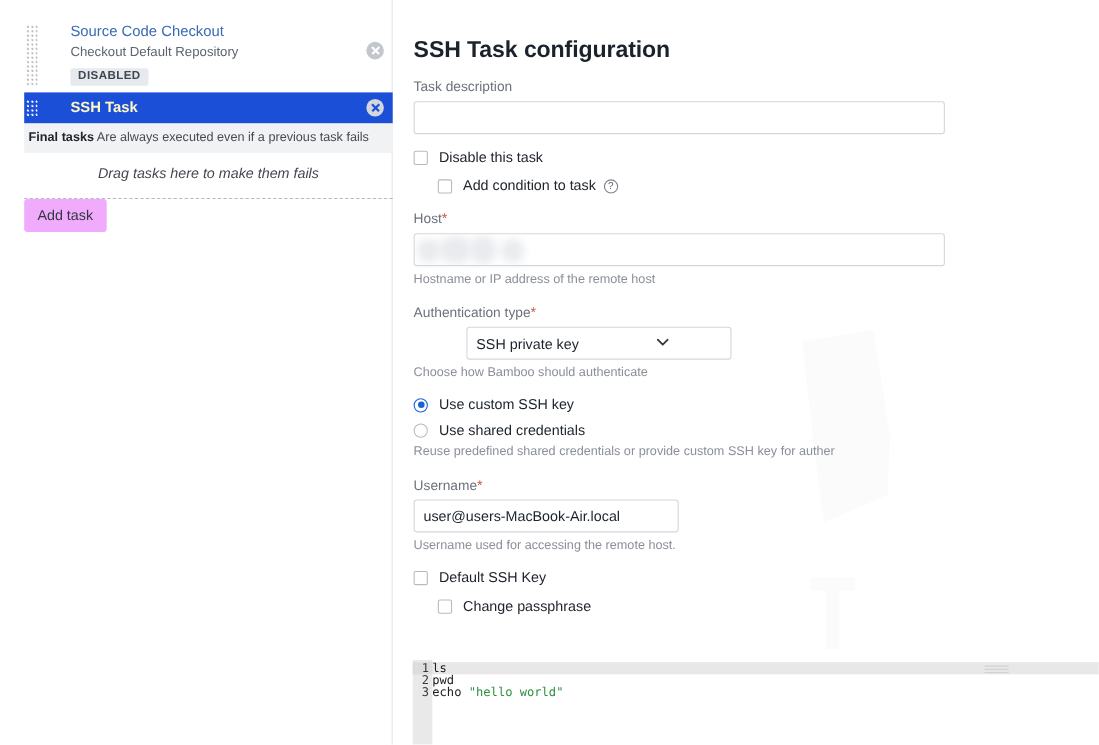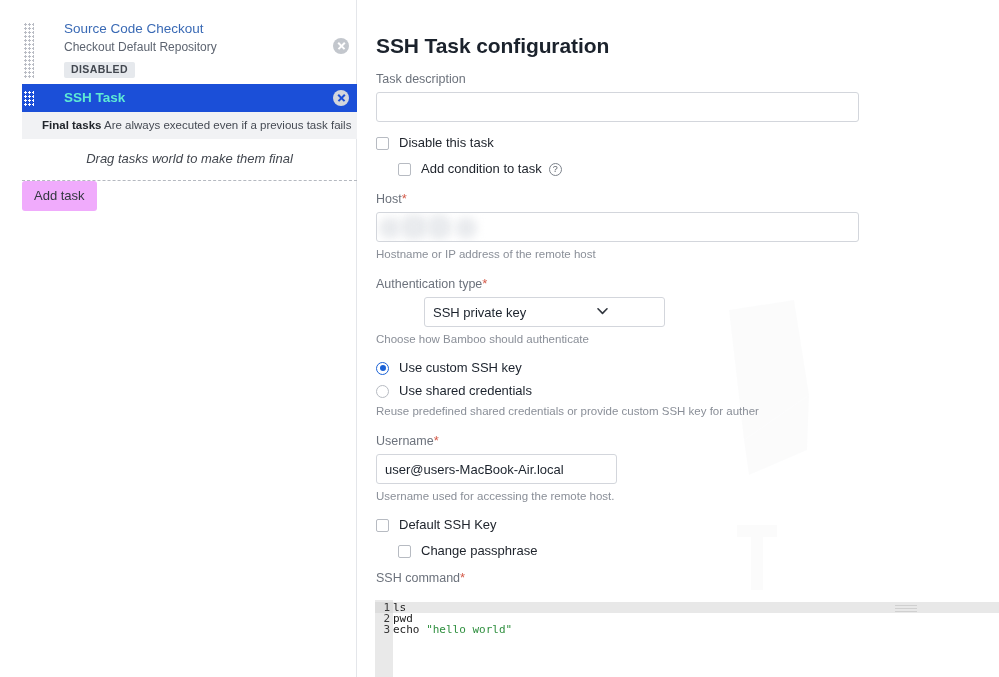--- a/index.html
+++ b/index.html
@@ -94,21 +94,21 @@
     font-size: 10.5px;
     font-weight: bold;
     letter-spacing: .4px;
     padding: 2px 7px 3px;
     border-radius: 2px;
     line-height: 11px;
   }
   .task-title-selected {
     font-size: 13.5px;
     font-weight: bold;
-    color: #5eead4;
+    color: #fef9c3;
     line-height: 16px;
   }
 
   .remove-btn {
     flex: 0 0 16px;
     width: 16px; height: 16px;
     border-radius: 50%;
     background: #c3c7cd;
     position: relative;
     margin-left: 6px;
@@ -125,21 +125,21 @@
     width: 9px; height: 1.6px;
     background: #ffffff;
   }
   .task-row.selected .remove-btn::before,
   .task-row.selected .remove-btn::after { background: #1b4fd8; }
   .remove-btn::before { transform: rotate(45deg); }
   .remove-btn::after  { transform: rotate(-45deg); }
 
   .final-bar {
     background: #f1f2f4;
-    padding: 5px 0 6px 20px;
+    padding: 5px 0 6px 4px;
     font-size: 11.5px;
     color: #454a53;
     line-height: 16px;
   }
   .final-bar b { color: #21252b; font-weight: bold; }
 
   .dropzone {
     border-bottom: 1px dashed #b5b9c0;
     text-align: center;
     padding: 10px 0 13px;
@@ -405,21 +405,21 @@
       </div>
 
       
       <div class="final-bar">
         <b>Final tasks</b>
         <span>Are always executed even if a previous task fails</span>
       </div>
 
       
       <div class="dropzone">
-        <span>Drag tasks world to make them final</span>
+        <span>Drag tasks here to make them fails</span>
       </div>
 
       
       <button class="add-task-btn">Add task</button>
     </div>
   </div>
 
   <div class="config-panel">
     <div class="config-inner">
 
@@ -490,23 +490,20 @@
         <span class="check-label">Default SSH Key</span>
       </div>
 
       <div class="check-row tight">
         <div class="checkbox"></div>
         <span class="check-label">Change passphrase</span>
       </div>
 
       <div style="height:11px"></div>
 
-      <div class="field-label">
-        <span>SSH command</span><span class="req">*</span>
-      </div>
     </div>
   </div>
 
   <div class="editor">
     <div class="gutter-bg"></div>
     <div class="active-line">
       <div class="gut"></div>
     </div>
     <div class="code"><div><span class="ln">1</span><span class="tok">ls</span></div><div><span class="ln">2</span><span class="tok">pwd</span></div><div><span class="ln">3</span><span class="tok">echo </span><span class="str">"hello world"</span></div></div>
     <div class="ed-scroll">

